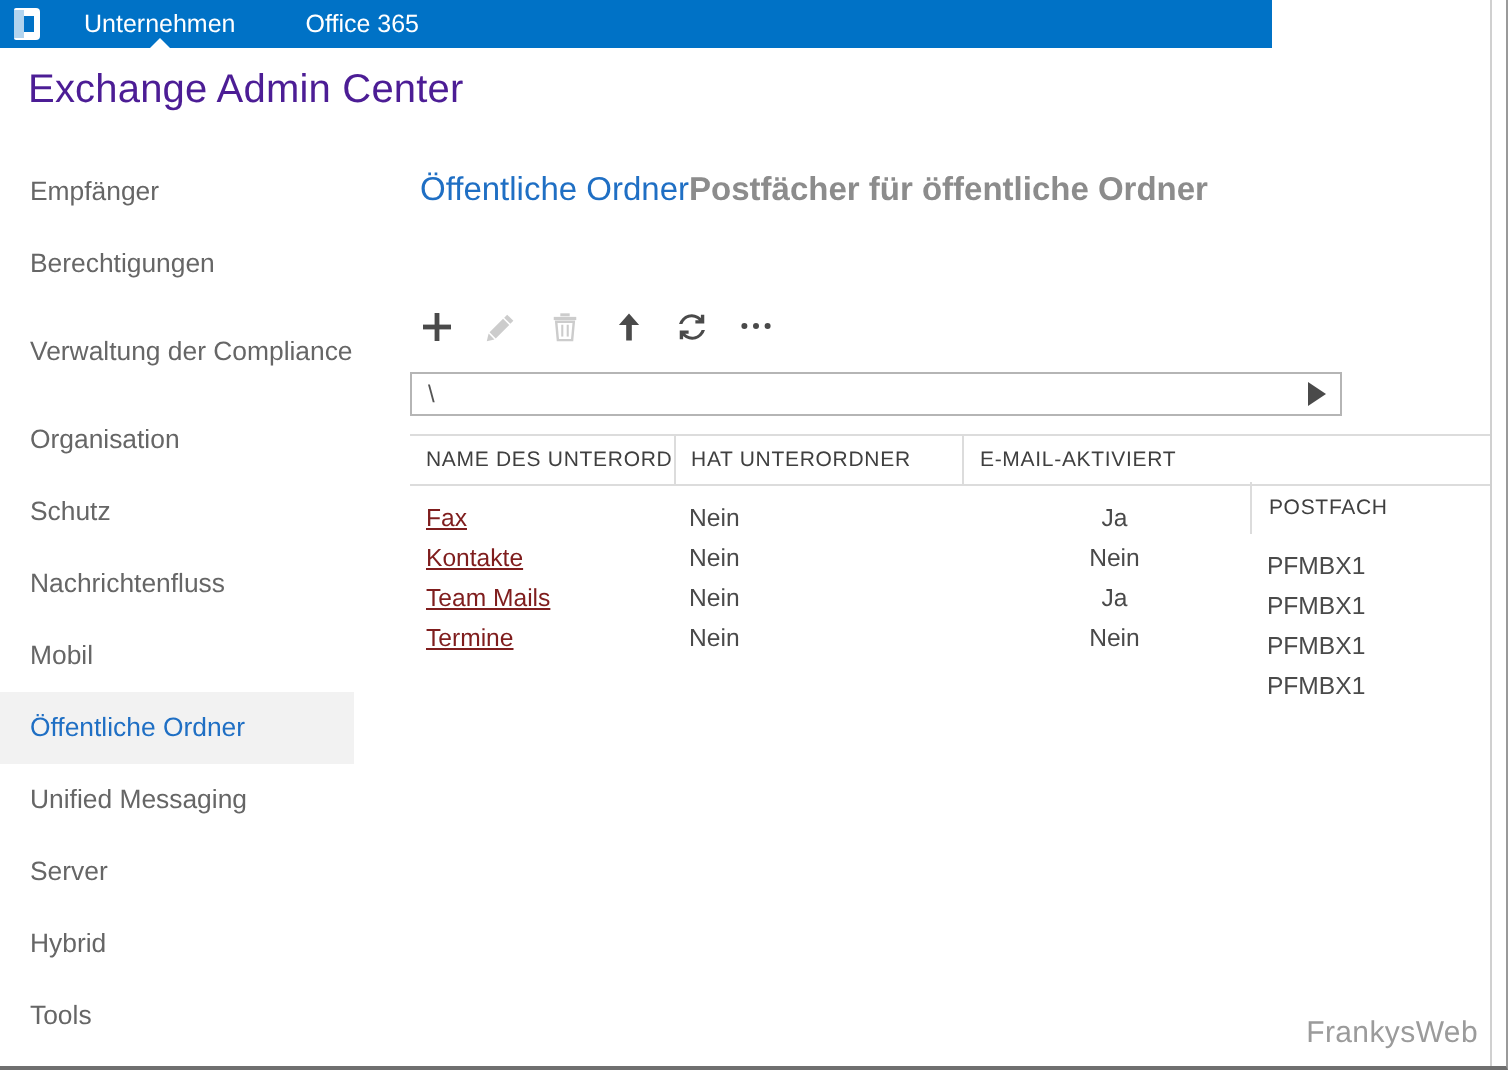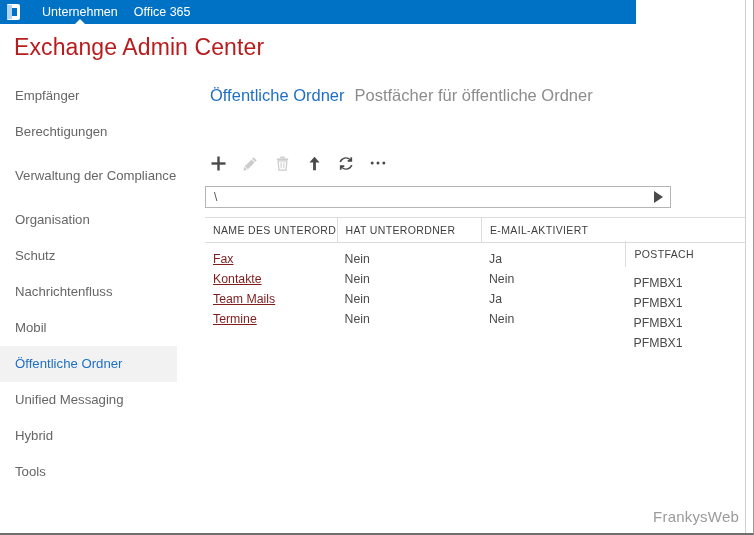--- a/index.html
+++ b/index.html
@@ -63,28 +63,28 @@
   .suite-tab.active::after {
     content: "";
     position: absolute;
     left: 50%; bottom: 0;
     margin-left: -5px;
     width: 0; height: 0;
     border-left: 5px solid transparent;
     border-right: 5px solid transparent;
     border-bottom: 5px solid #ffffff;
   }
-  .suite-tab + .suite-tab { margin-left: 0; }
+  .suite-tab + .suite-tab { margin-left: 19px; }
 
   
   .product-title {
     position: absolute;
     top: 34px; left: 14px;
-    color: #b91c1c;
-    font-size: 23px;
+    color: #4c1d95;
+    font-size: 20px;
     font-weight: normal;
     letter-spacing: .1px;
     white-space: nowrap;
   }
 
   
   .sidebar {
     position: absolute;
     top: 78px; left: 0;
     width: 200px;
@@ -121,21 +121,21 @@
     display: flex;
     align-items: baseline;
   }
   .tab {
     font-size: 16.5px;
     color: #8c8c8c;
     cursor: pointer;
     white-space: nowrap;
   }
   .tab.active { color: #1f6fc4; }
-  .tab + .tab { margin-left: 10px; }
+  .tab + .tab { margin-left: 0; font-weight: bold; }
 
   
   .toolbar {
     position: absolute;
     top: 74px; left: 30px;
     display: flex;
     align-items: center;
     gap: 10px;
   }
   .tb-btn {
@@ -222,21 +222,21 @@
     overflow: hidden;
   }
   .cell.name a {
     color: #7f1d1d;
     text-decoration: underline;
     cursor: pointer;
   }
 
   .col0 { width: 132px; }
   .col1 { width: 145px; }
-  .col2 { width: 145px; }
+  .col2 { width: 145px; text-align: center; }
   .col3 { width: 120px; margin-top: 48px; }
 
   
   .right-edge {
     position: absolute;
     top: 0; right: 7px;
     width: 1px; height: 535px;
     background: #d0d0d0;
   }
   .right-gutter {
@@ -280,20 +280,21 @@
   <div class="sidebar">
     <div class="nav-item">Empfänger</div>
     <div class="nav-item">Berechtigungen</div>
     <div class="nav-item two-line">Verwaltung der Compliance</div>
     <div class="nav-item">Organisation</div>
     <div class="nav-item">Schutz</div>
     <div class="nav-item">Nachrichtenfluss</div>
     <div class="nav-item">Mobil</div>
     <div class="nav-item active">Öffentliche Ordner</div>
     <div class="nav-item">Unified Messaging</div>
+    <div class="nav-item">Server</div>
     <div class="nav-item">Hybrid</div>
     <div class="nav-item">Tools</div>
   </div>
 
   <div class="main">
 
     <div class="tabs">
       <div class="tab active">Öffentliche Ordner</div>
       <div class="tab">Postfächer für öffentliche Ordner</div>
     </div>

